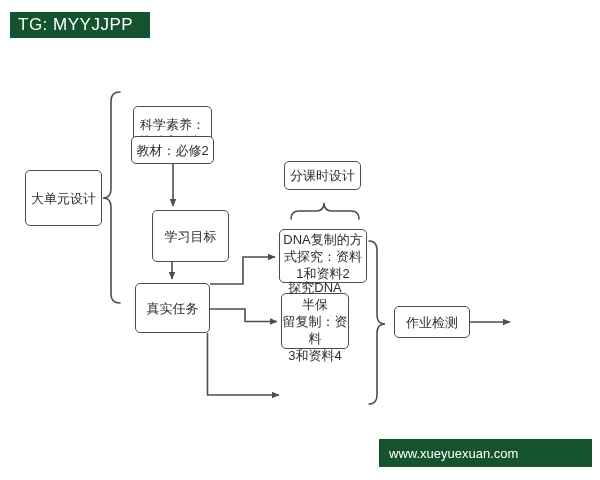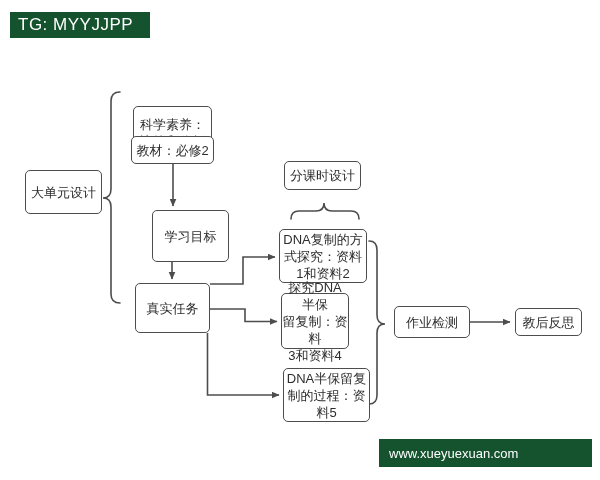--- a/index.html
+++ b/index.html
@@ -14,21 +14,21 @@
   }
   .badge-top{left:10px;top:12px;width:140px;height:26px;font-size:17px;padding-left:8px;letter-spacing:0.5px;}
   .badge-bottom{left:379px;top:439px;width:213px;height:28px;font-size:13px;padding-left:10px;}
   .node{
     position:absolute;box-sizing:border-box;background:#ffffff;
     border:1.5px solid #4d4d4d;border-radius:5px;
     display:flex;align-items:center;justify-content:center;
     color:#2e2e2e;font-size:13px;line-height:17px;text-align:center;
   }
   .node-label{white-space:pre-line;}
-  .n-unit{left:25px;top:170px;width:77px;height:44px;}
+  .n-unit{left:25px;top:170px;width:77px;height:56px;}
   .n-literacy{left:133px;top:58px;width:79px;height:54px;margin-top:48px;}
   .n-textbook{left:131px;top:136px;width:83px;height:28px;}
   .n-objectives{left:135px;top:210px;width:77px;height:52px;margin-left:17px;}
   .n-task{left:135px;top:283px;width:75px;height:50px;}
   .n-lessonplan{left:284px;top:161px;width:77px;height:29px;}
   .n-lesson1{left:279px;top:229px;width:88px;height:54px;}
   .n-lesson2{left:281px;top:293px;width:68px;height:56px;}
   .n-lesson3{left:283px;top:368px;width:87px;height:54px;}
   .n-homework{left:394px;top:306px;width:76px;height:32px;}
   .n-reflection{left:515px;top:308px;width:67px;height:28px;}
@@ -95,27 +95,19 @@
 式探究：资料
 1和资料2</span>
   </div>
 
   <div class="node n-lesson2">
     <span class="node-label">探究DNA半保
 留复制：资料
 3和资料4</span>
   </div>
 
-  <div class="node n-lesson3">
-    <span class="node-label">DNA半保留复
-制的过程：资
-料5</span>
-  </div>
 
   <div class="node n-homework">
     <span class="node-label">作业检测</span>
   </div>
 
-  <div class="node n-reflection">
-    <span class="node-label">教后反思</span>
-  </div>
 
 </div>
 
 </body></html>

